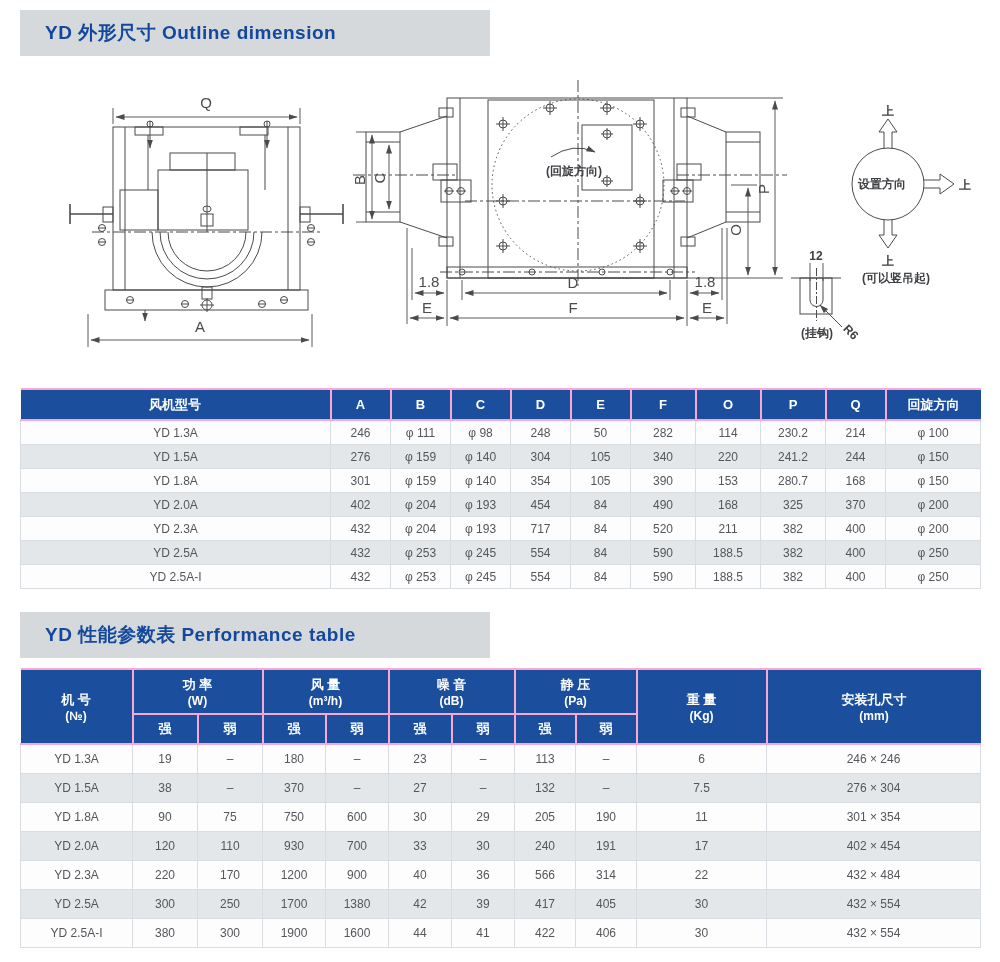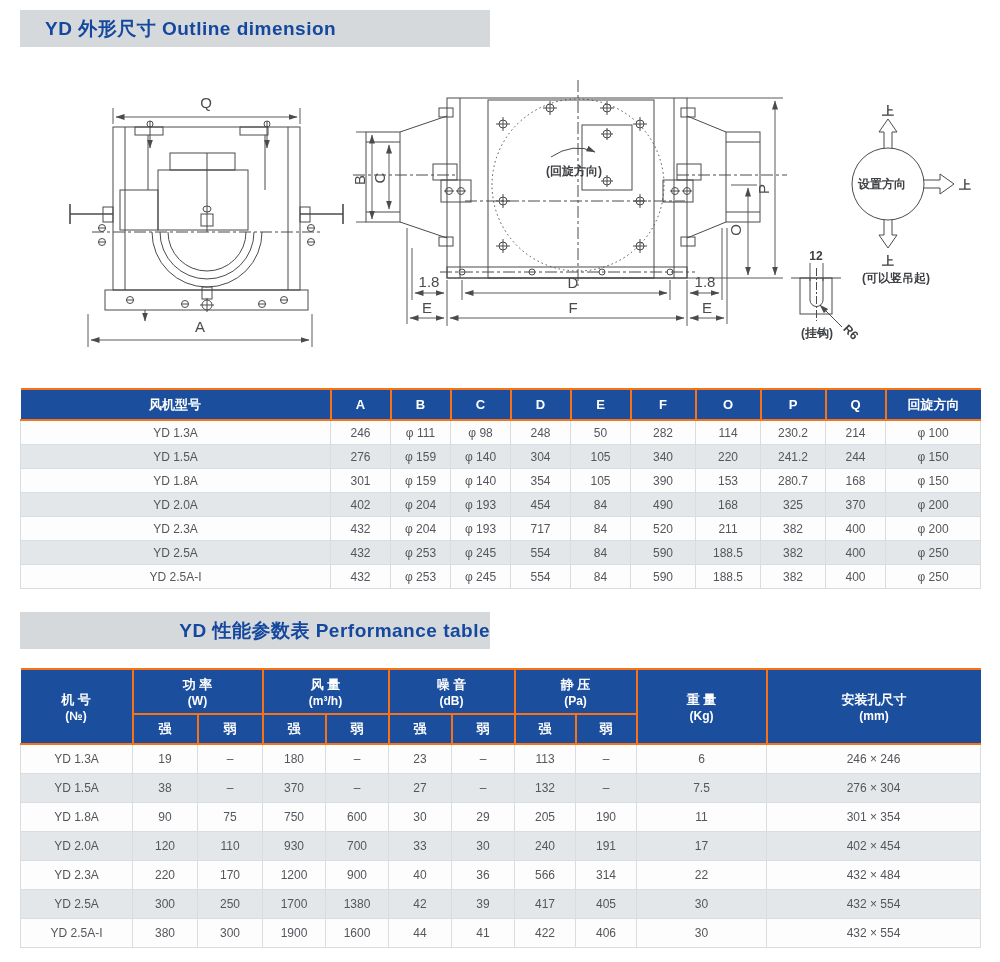--- a/index.html
+++ b/index.html
@@ -1,36 +1,36 @@
 <!DOCTYPE html>
 <html><head>
 <meta charset="utf-8">
 <style>
   html,body{margin:0;padding:0;background:#fff;}
   .page{position:relative;width:1000px;height:962px;background:#ffffff;overflow:hidden;
         font-family:"Liberation Sans","DejaVu Sans",sans-serif;color:#55565a;}
-  .title-bar{position:absolute;left:20px;width:470px;height:37px;background:#d5d9dc;
+  .title-bar{position:absolute;left:20px;width:470px;height:46px;background:#d5d9dc;
              display:flex;align-items:center;padding-left:25px;box-sizing:border-box;}
   .title-bar .ttl{font-size:19px;font-weight:bold;color:#14489e;letter-spacing:.5px;white-space:nowrap;}
   #title1{top:10px;}
-  #title2{top:612px;justify-content:flex-end;}
+  #title2{top:612px;}
 
   .drawing{position:absolute;}
   svg{overflow:visible;}
   .ln{stroke:#4a4b4d;stroke-width:1;fill:none;}
   .ln2{stroke:#4a4b4d;stroke-width:1.6;fill:none;}
   .dim{stroke:#5a5b5e;stroke-width:1;fill:none;}
   .dtx{fill:#4a4b4d;font-size:15px;font-family:"Liberation Sans","DejaVu Sans",sans-serif;}
   .ctx{fill:#3f4043;font-size:12px;font-weight:bold;font-family:"Liberation Sans","DejaVu Sans",sans-serif;}
 
   table{border-collapse:collapse;table-layout:fixed;position:absolute;left:20px;width:960px;}
   #dim-table{top:388px;}
   #perf-table{top:668px;}
   th{background:#1b4f9e;color:#ffffff;font-weight:bold;font-size:13px;
-     border:2px solid #f97316;padding:0;text-align:center;}
+     border:2px solid #f9a8d4;padding:0;text-align:center;}
   th:first-child{border-left:none;}
   th:last-child{border-right:none;}
   td{border:1px solid #d9dce0;text-align:center;font-size:12px;color:#55565a;padding:0;}
   #dim-table th{height:29px;}
   #dim-table td{height:23px;}
   #perf-table th.h1{height:43px;}
   #perf-table th.h2{height:28px;}
   #perf-table td{height:28px;}
   tr.alt td{background:#e3e7ea;}
   tr.wht td{background:#fdfdfe;}

